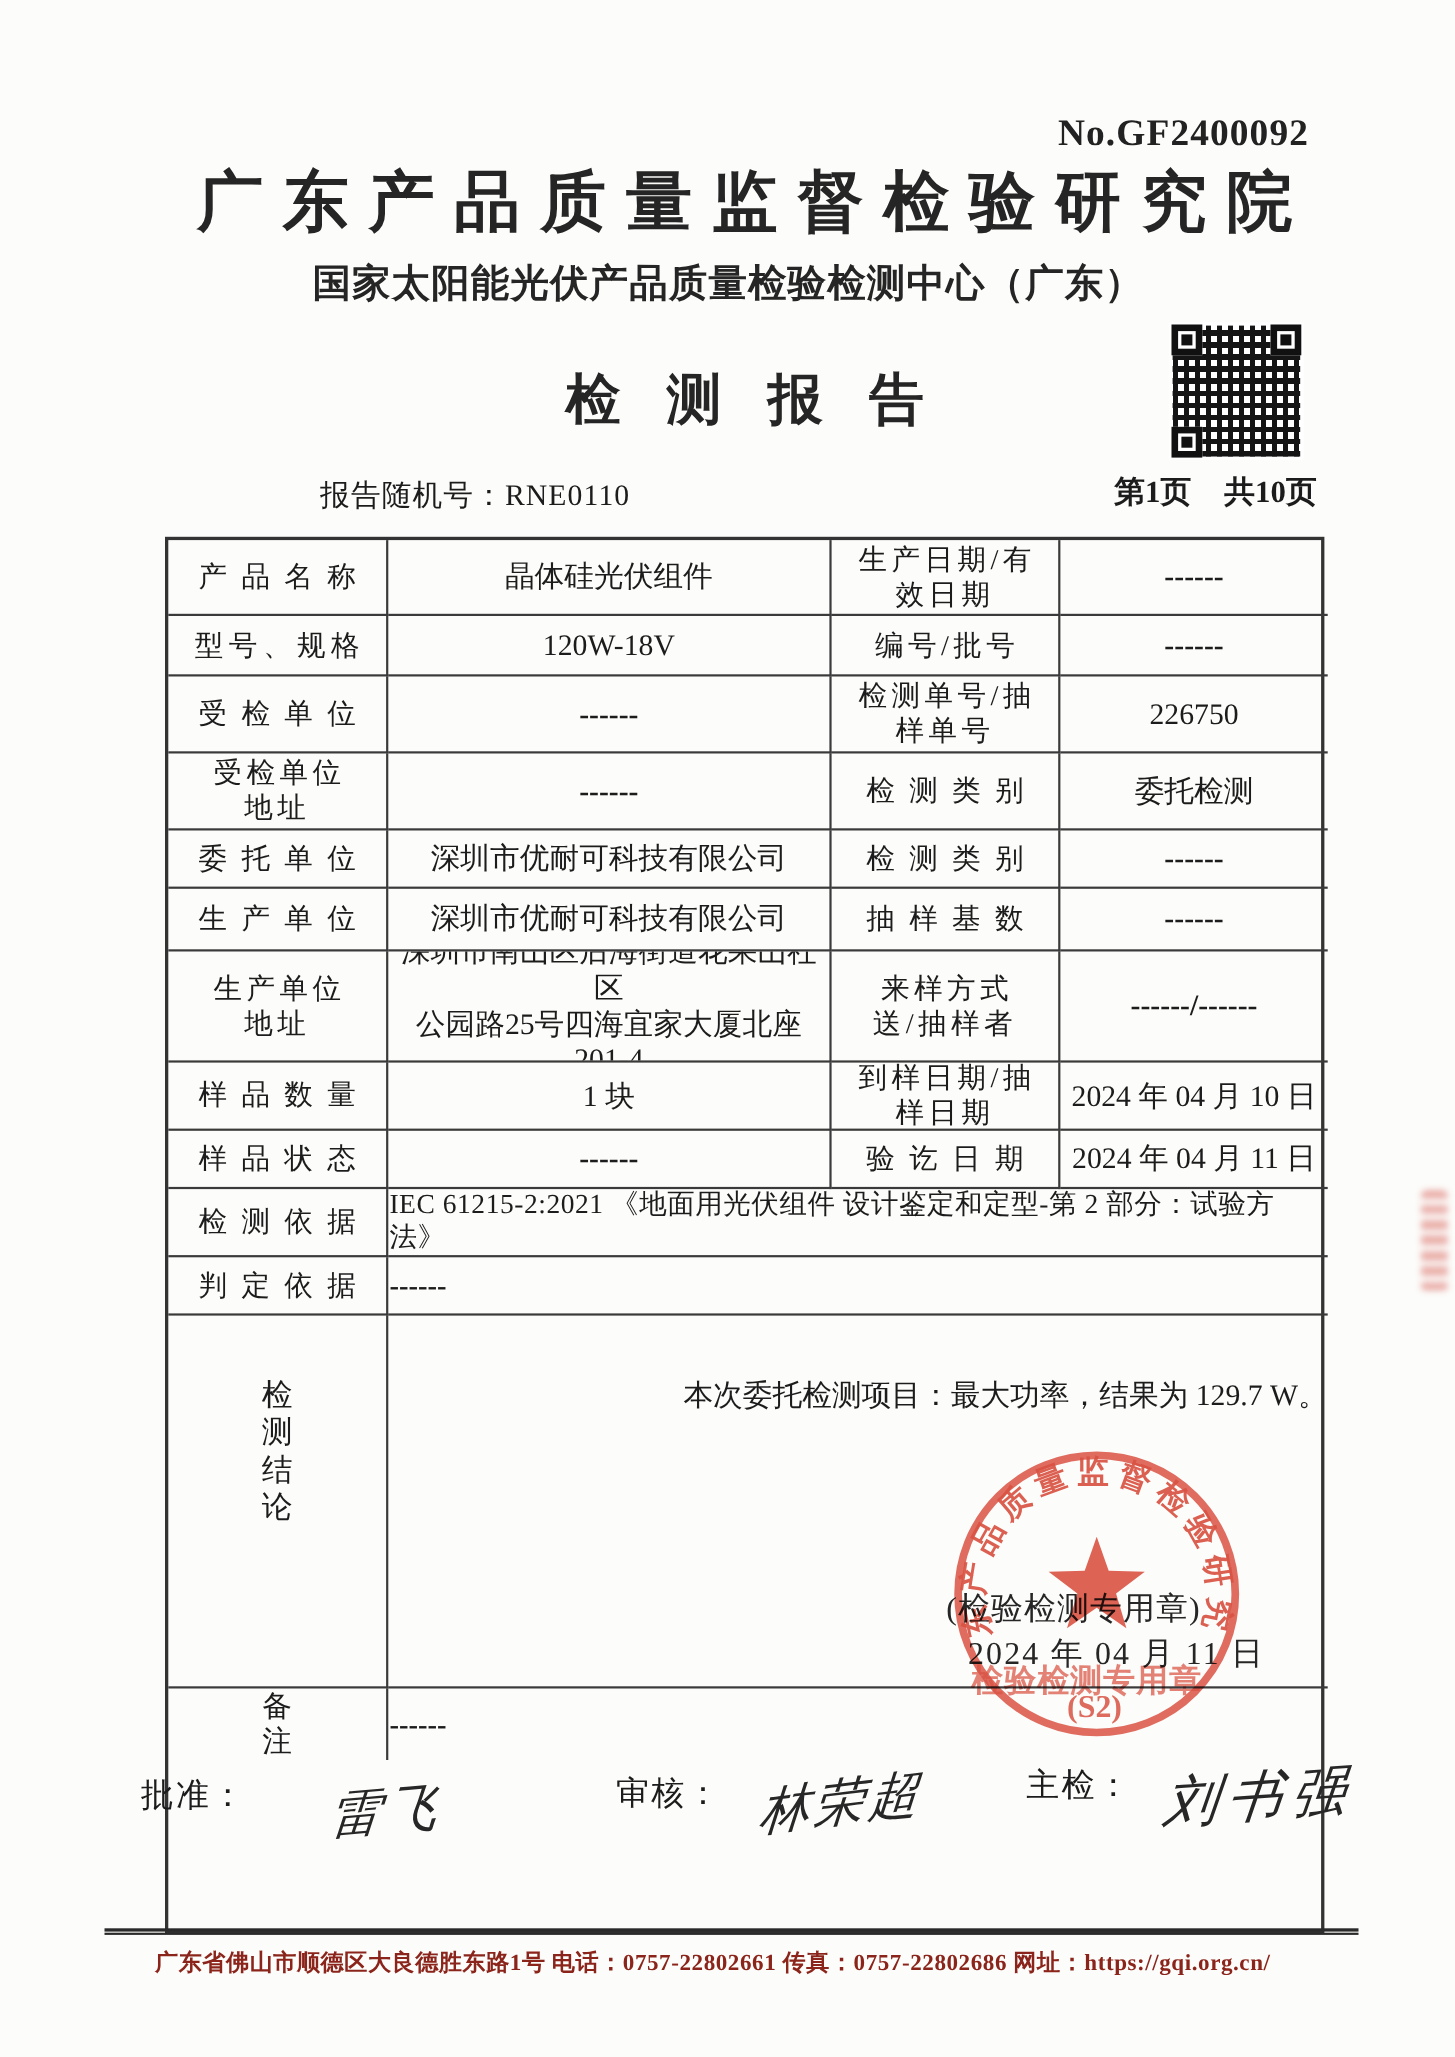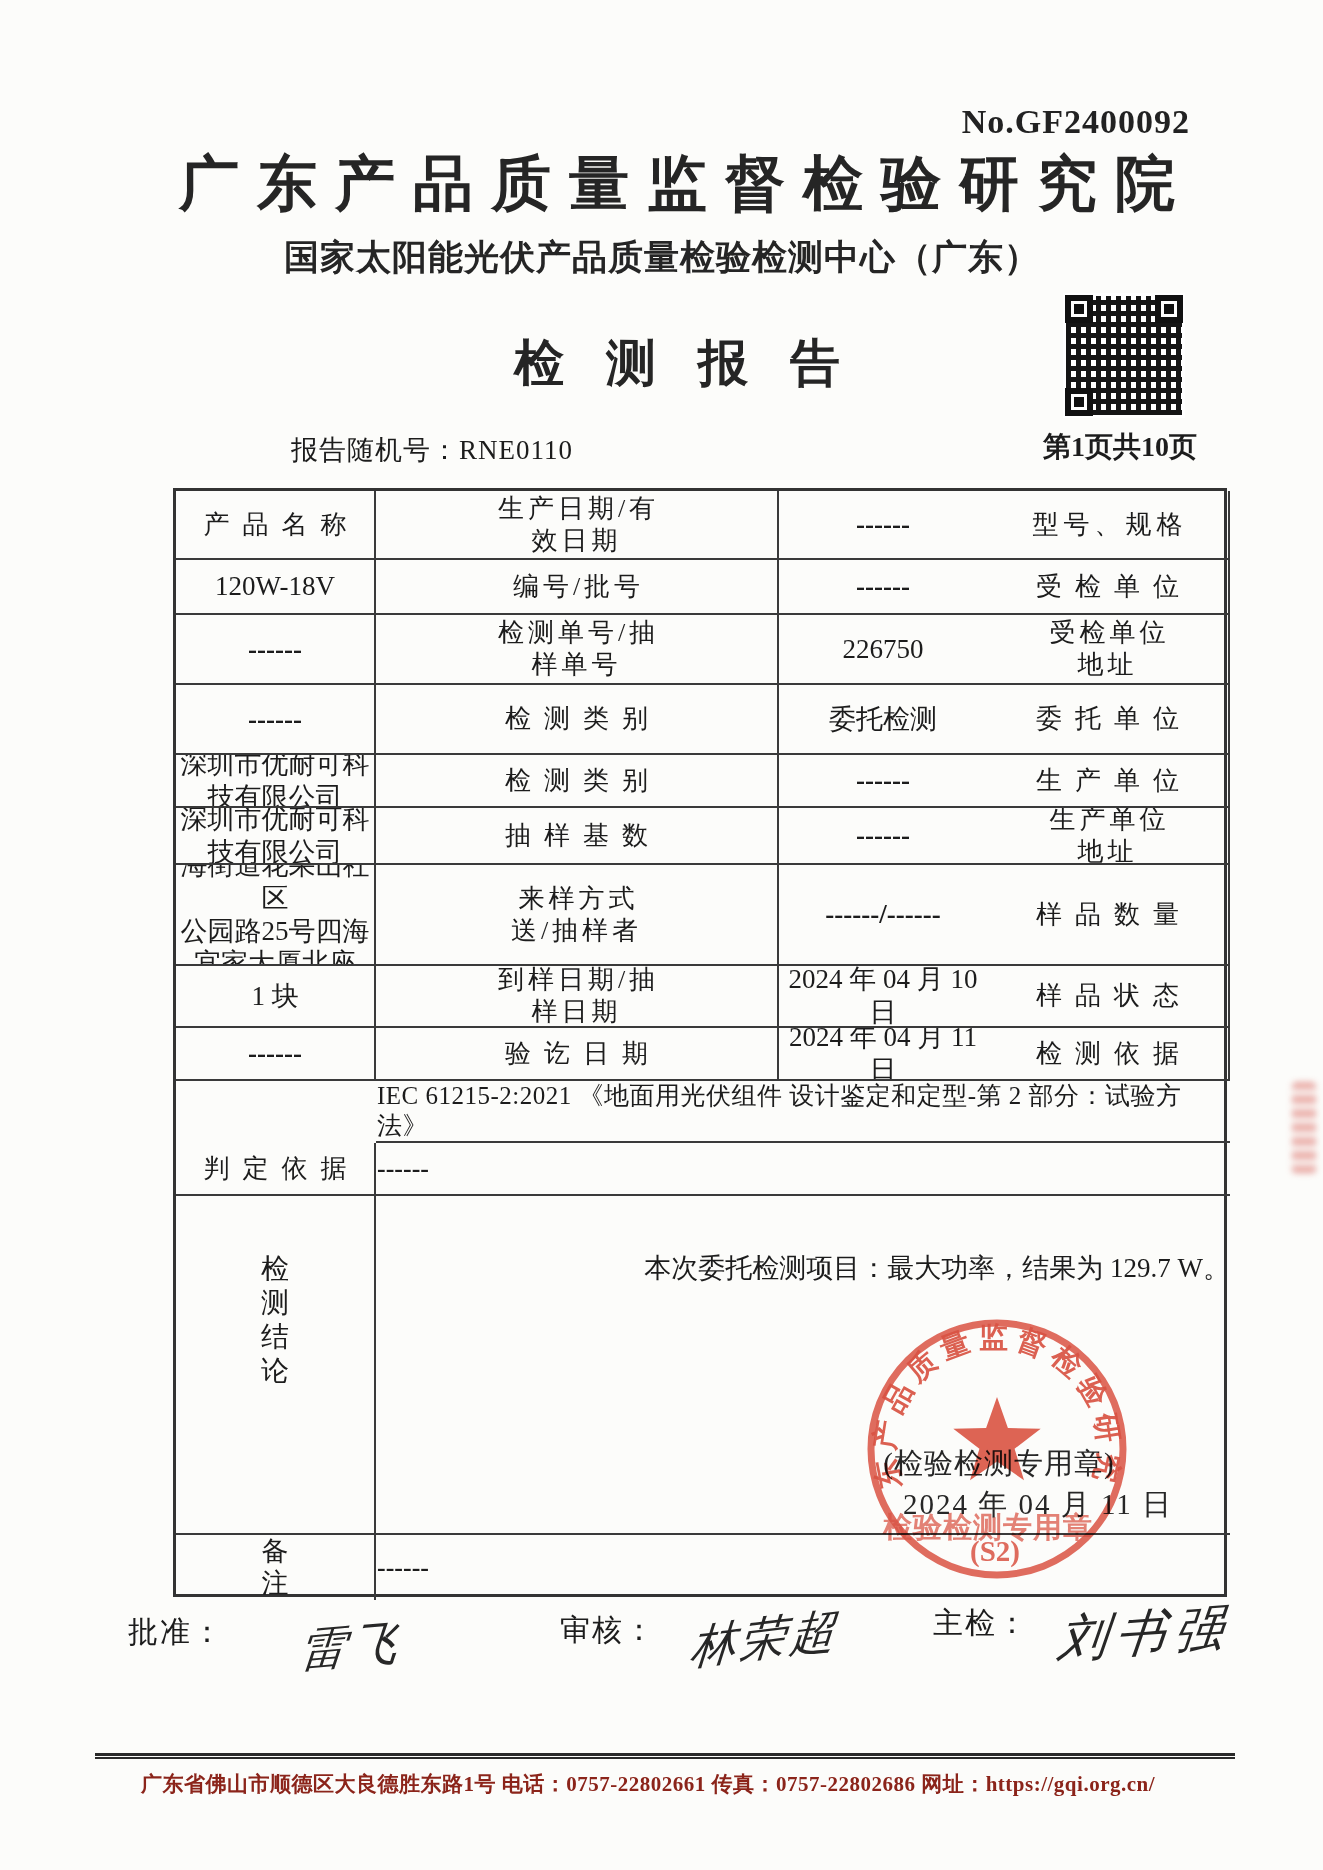--- a/index.html
+++ b/index.html
@@ -49,34 +49,33 @@
   .qr-f-tl{left:2px;top:2px;}
   .qr-f-tr{right:2px;top:2px;}
   .qr-f-bl{left:2px;bottom:2px;}
   
   .serial{
     position:absolute;left:252px;top:432px;
     font-size:27px;color:#1c1c1c;letter-spacing:1px;margin-left:39px;
   }
   .page-info{
     position:absolute;right:126px;top:428px;
-    display:flex;
+    display:flex;gap:30px;
     font-size:28px;font-weight:bold;color:#1c1c1c;
   }
   
   .tbl{
     position:absolute;left:150px;top:488px;
-    width:1054px;height:1109px;
+    width:1054px;height:1270px;
     display:grid;
     grid-template-columns:200px 403px 208px 243px;
     grid-template-rows:69px 55px 70px 70px 53px 57px 101px 62px 53px 62px 53px 339px 65px;
     border:3px solid #333;
     box-sizing:border-box;
     background:transparent;
-    margin-left:23px;
   }
   .cell{
     border-right:2px solid #3a3a3a;
     border-bottom:2px solid #3a3a3a;
     box-sizing:border-box;
     display:flex;align-items:center;justify-content:center;
     font-size:26px;line-height:1.22;
     text-align:center;
     white-space:pre-line;
     color:#1c1c1c;
@@ -175,20 +174,21 @@
   <div class="serial"><span>报告随机号：</span><span>RNE0110</span></div>
 
   <div class="page-info">
     <span>第1页</span>
     <span>共10页</span>
   </div>
 
   <div class="tbl">
 
     <div class="cell lbl">产品名称</div>
+    <div class="cell val">晶体硅光伏组件</div>
     <div class="cell lbl-2l">生产日期/有
 效日期</div>
     <div class="cell val dash last-col">------</div>
 
     <div class="cell lbl-5">型号、规格</div>
     <div class="cell val">120W-18V</div>
     <div class="cell lbl-2l">编号/批号</div>
     <div class="cell val dash last-col">------</div>
 
     <div class="cell lbl">受检单位</div>

